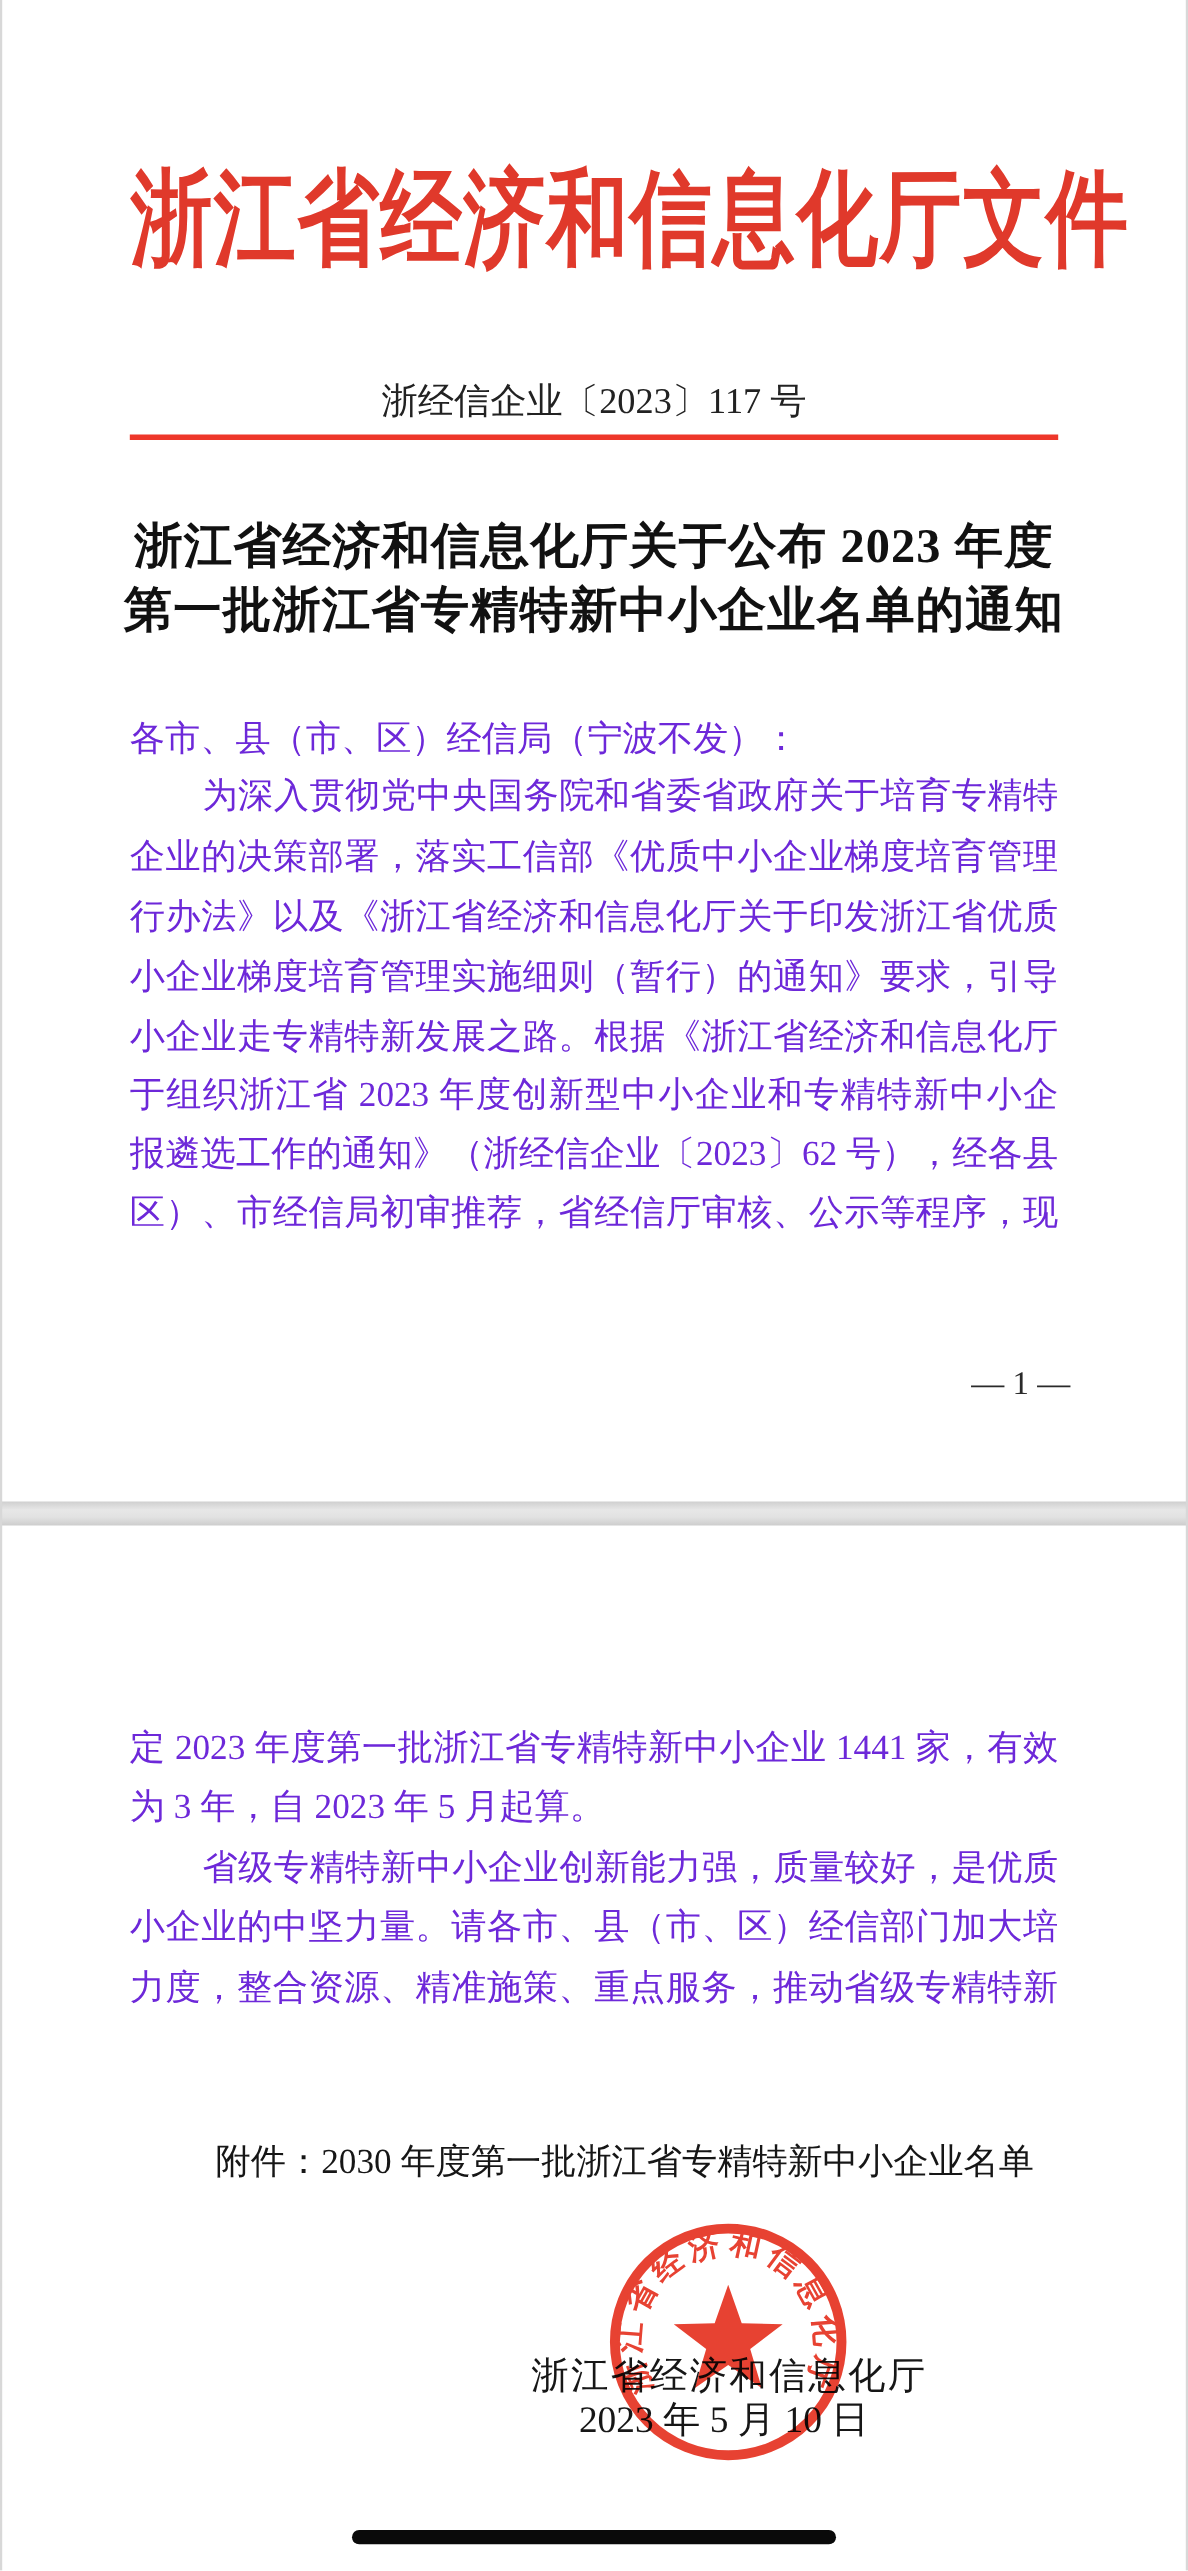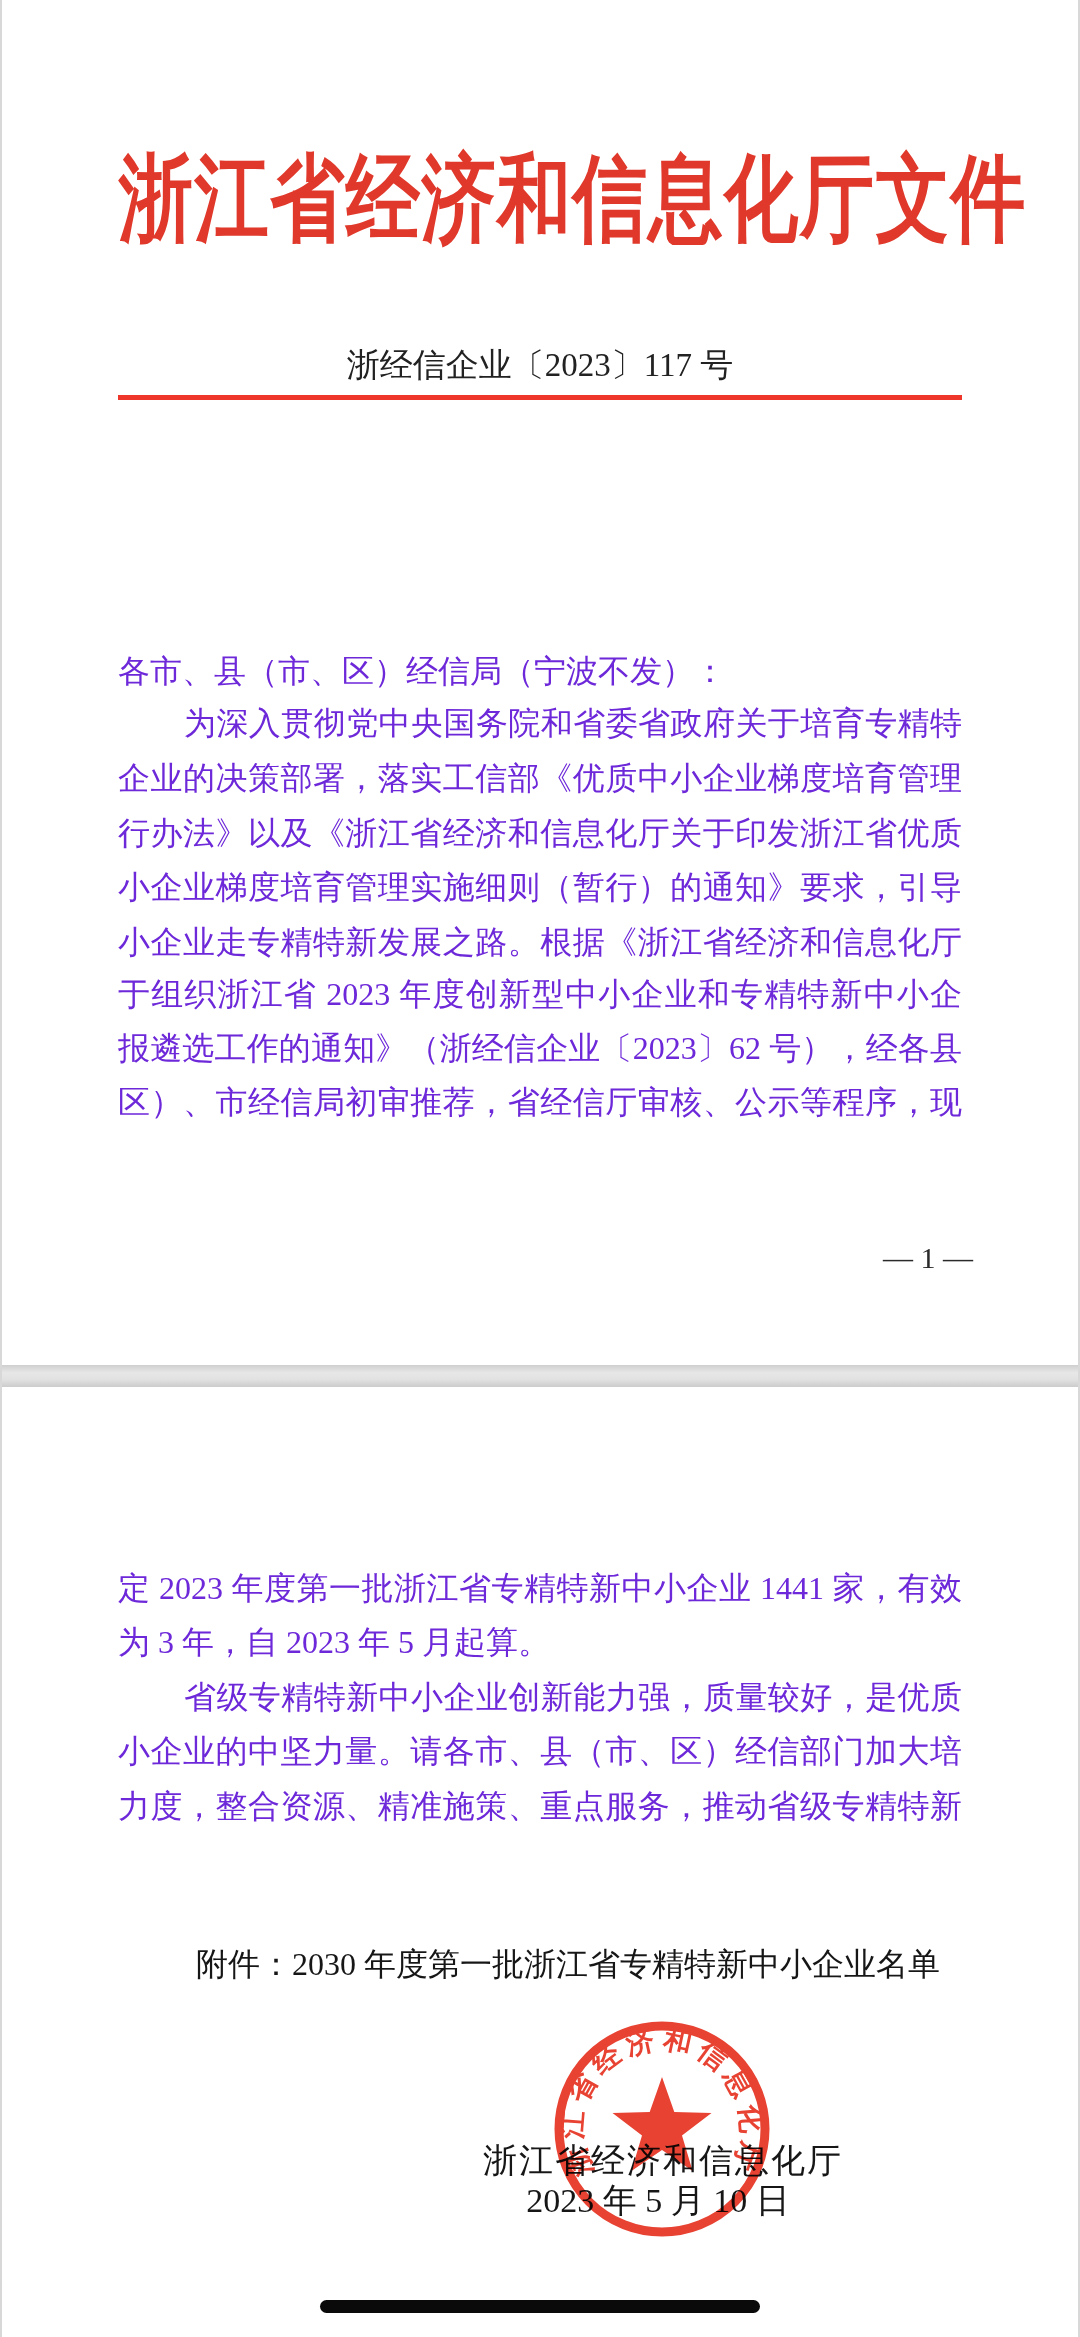--- a/index.html
+++ b/index.html
@@ -90,20 +90,22 @@
 
 <div class="screen">
 
   <section class="page page1">
     <h1 class="letterhead">浙江省经济和信息化厅文件</h1>
 
     <div class="docnum">浙经信企业〔2023〕117 号</div>
 
     <div class="redline"></div>
 
+    <div class="heading h1l1">浙江省经济和信息化厅关于公布 2023 年度</div>
+    <div class="heading h1l2">第一批浙江省专精特新中小企业名单的通知</div>
 
     <div class="line nowrap" style="top:644px">各市、县（市、区）经信局（宁波不发）：</div>
 
     <div class="line just indent" style="top:696px">为深入贯彻党中央国务院和省委省政府关于培育专精特新</div>
     <div class="line just" style="top:751px">企业的决策部署，落实工信部《优质中小企业梯度培育管理暂</div>
     <div class="line just" style="top:806px">行办法》以及《浙江省经济和信息化厅关于印发浙江省优质中</div>
     <div class="line just" style="top:860px">小企业梯度培育管理实施细则（暂行）的通知》要求，引导中</div>
     <div class="line just" style="top:915px">小企业走专精特新发展之路。根据《浙江省经济和信息化厅关</div>
     <div class="line just" style="top:967px">于组织浙江省 2023 年度创新型中小企业和专精特新中小企业申</div>
     <div class="line just" style="top:1021px">报遴选工作的通知》（浙经信企业〔2023〕62 号），经各县（市、</div>

